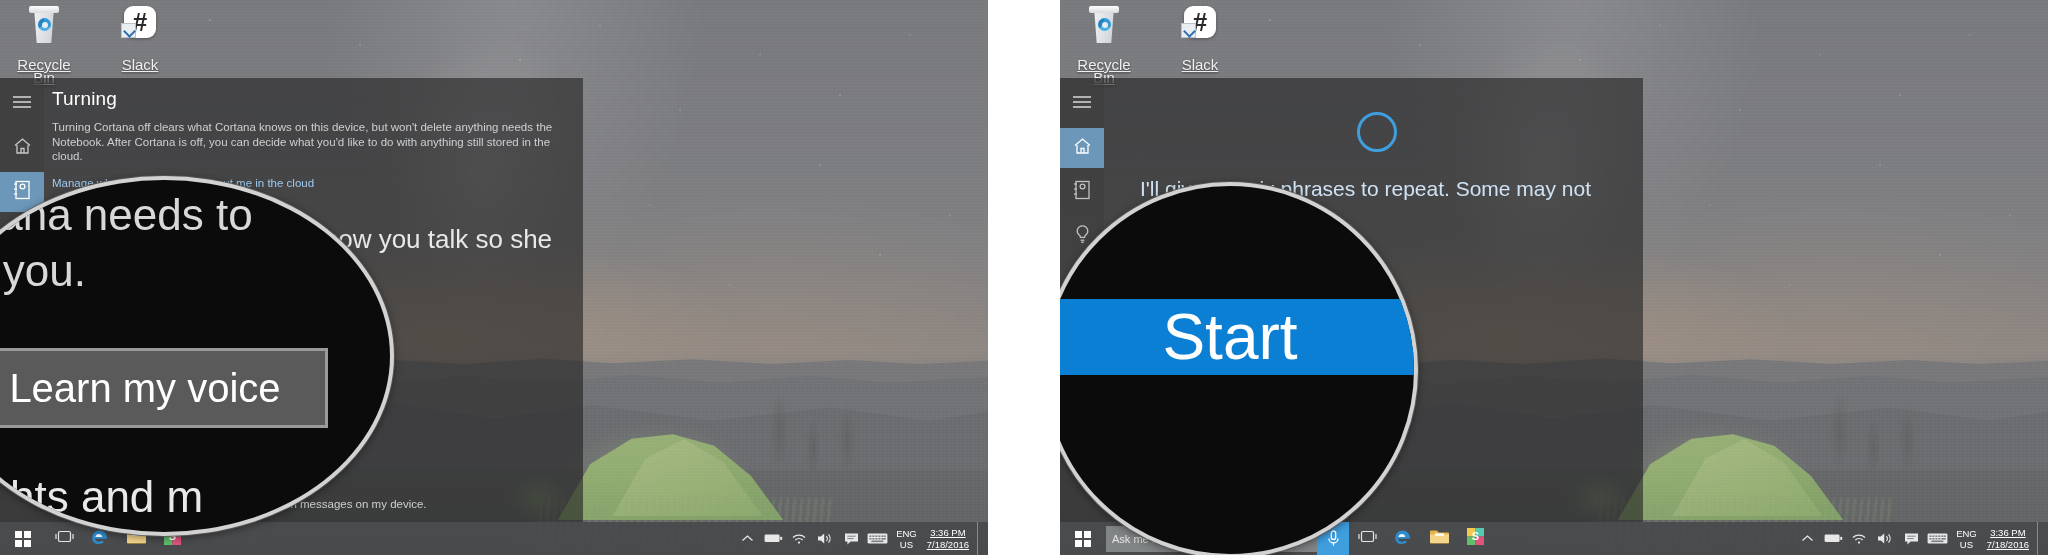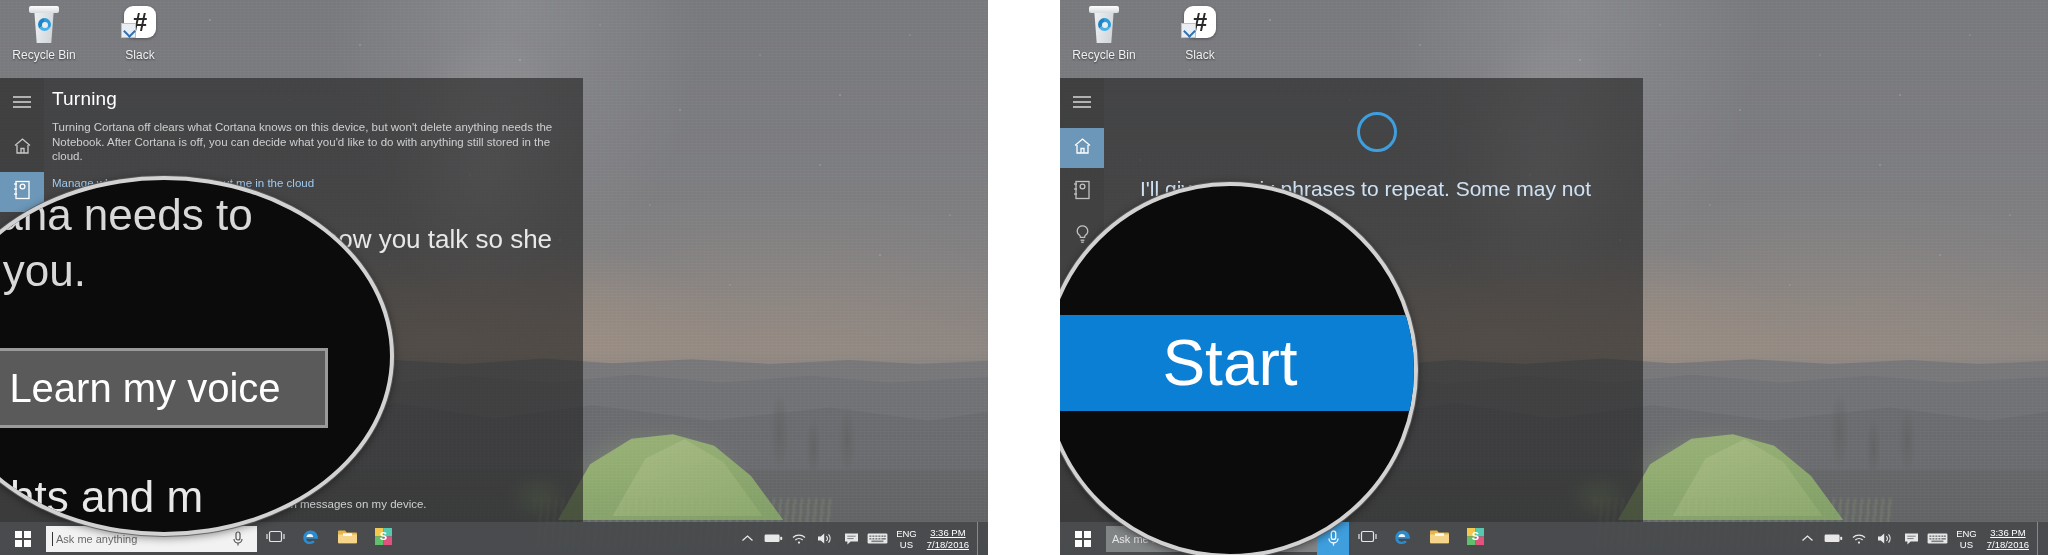--- a/index.html
+++ b/index.html
@@ -78,22 +78,22 @@
          radial-gradient(ellipse 13px 52px at 74% 76%, rgba(62,68,64,.8), rgba(62,68,64,0) 70%);}
   .wallhaze{position:absolute;inset:0;background:rgba(132,134,136,.46);}
   .noise{position:absolute;inset:0;opacity:.10;
        background-image:repeating-linear-gradient(0deg, rgba(255,255,255,.25) 0 1px, rgba(0,0,0,0) 1px 3px),
                         repeating-linear-gradient(90deg, rgba(255,255,255,.18) 0 1px, rgba(0,0,0,0) 1px 4px);}
 
   
   .deskicons{position:absolute;left:8px;top:4px;display:flex;gap:24px;}
   .deskicon{width:72px;text-align:center;}
   .deskicon .gl{height:42px;display:flex;align-items:center;justify-content:center;}
-  .deskicon .lbl{color:#f0f0f0;font-size:12px;line-height:13px;margin-top:3px;
-                 text-shadow:0 1px 2px rgba(0,0,0,.55);}
+  .deskicon .lbl{color:#f0f0f0;font-size:15px;line-height:13px;margin-top:12px;
+                 text-shadow:0 1px 2px rgba(0,0,0,.55);text-decoration:underline;}
   .binwrap{position:relative;width:34px;height:40px;}
   .bin{position:absolute;left:4px;top:4px;width:26px;height:34px;
        background:linear-gradient(100deg,#f3f5f7 0%,#dfe3e7 48%,#c9ced3 100%);
        clip-path:polygon(12% 0,88% 0,78% 100%,22% 100%);box-shadow:0 1px 2px rgba(0,0,0,.3);}
   .binlid{position:absolute;left:2px;top:1px;width:30px;height:7px;border-radius:2px;
        background:linear-gradient(180deg,#fdfdfd,#d8dcdf);}
   .binrec{position:absolute;left:11px;top:13px;width:13px;height:13px;border-radius:50%;
        background:conic-gradient(#2f9ad8 0 33%, #49b0e6 33% 66%, #1f84c4 66% 100%);}
   .binrec:after{content:"";position:absolute;left:3.5px;top:3.5px;width:6px;height:6px;border-radius:50%;background:#e9edf0;}
   .slackwrap{position:relative;width:38px;height:40px;}
@@ -286,31 +286,20 @@
 
     <div class="taskbar">
       <div class="startbtn">
         <span class="winlogo">
             <i></i>
             <i></i>
             <i></i>
             <i></i>
           </span>
       </div>
-      <div class="searchbox">
-        <span class="cursor"></span>
-        <span class="ph">Ask me anything</span>
-        <span class="micbtn">
-          <svg width="12" height="16" viewBox="0 0 12 16" fill="none" stroke="#555" stroke-width="1.2">
-            <rect x="4" y="1" width="4" height="8" rx="2"></rect>
-              <path d="M2 8 a4 4 0 0 0 8 0"></path>
-              <line x1="6" y1="12" x2="6" y2="14.5"></line>
-          </svg>
-        </span>
-      </div>
       <div class="tbicon">
         <span>
           <svg width="19" height="15" viewBox="0 0 19 15" fill="none" stroke="#e6e6e6" stroke-width="1.2">
             <rect x="3.5" y="2.5" width="12" height="10" rx="1.6"></rect>
               <line x1="1" y1="5" x2="1" y2="10"></line>
               <line x1="18" y1="5" x2="18" y2="10"></line>
           </svg>
         </span>
       </div>
       <div class="tbicon">
@@ -632,19 +621,19 @@
         </span>
         <span class="clock">
           <span>3:36 PM</span><br>
           <span>7/18/2016</span>
         </span>
         <span class="showdesk"></span>
       </div>
     </div>
 
     <div class="mag" style="left:-18px;top:182px;width:368px;height:368px;">
-      <div class="mstart" style="top:129px;height:96px;">
+      <div class="mstart" style="top:113px;height:76px;">
         <span>Start</span>
       </div>
     </div>
   </div>
 
 </div>
 
 </body></html>

